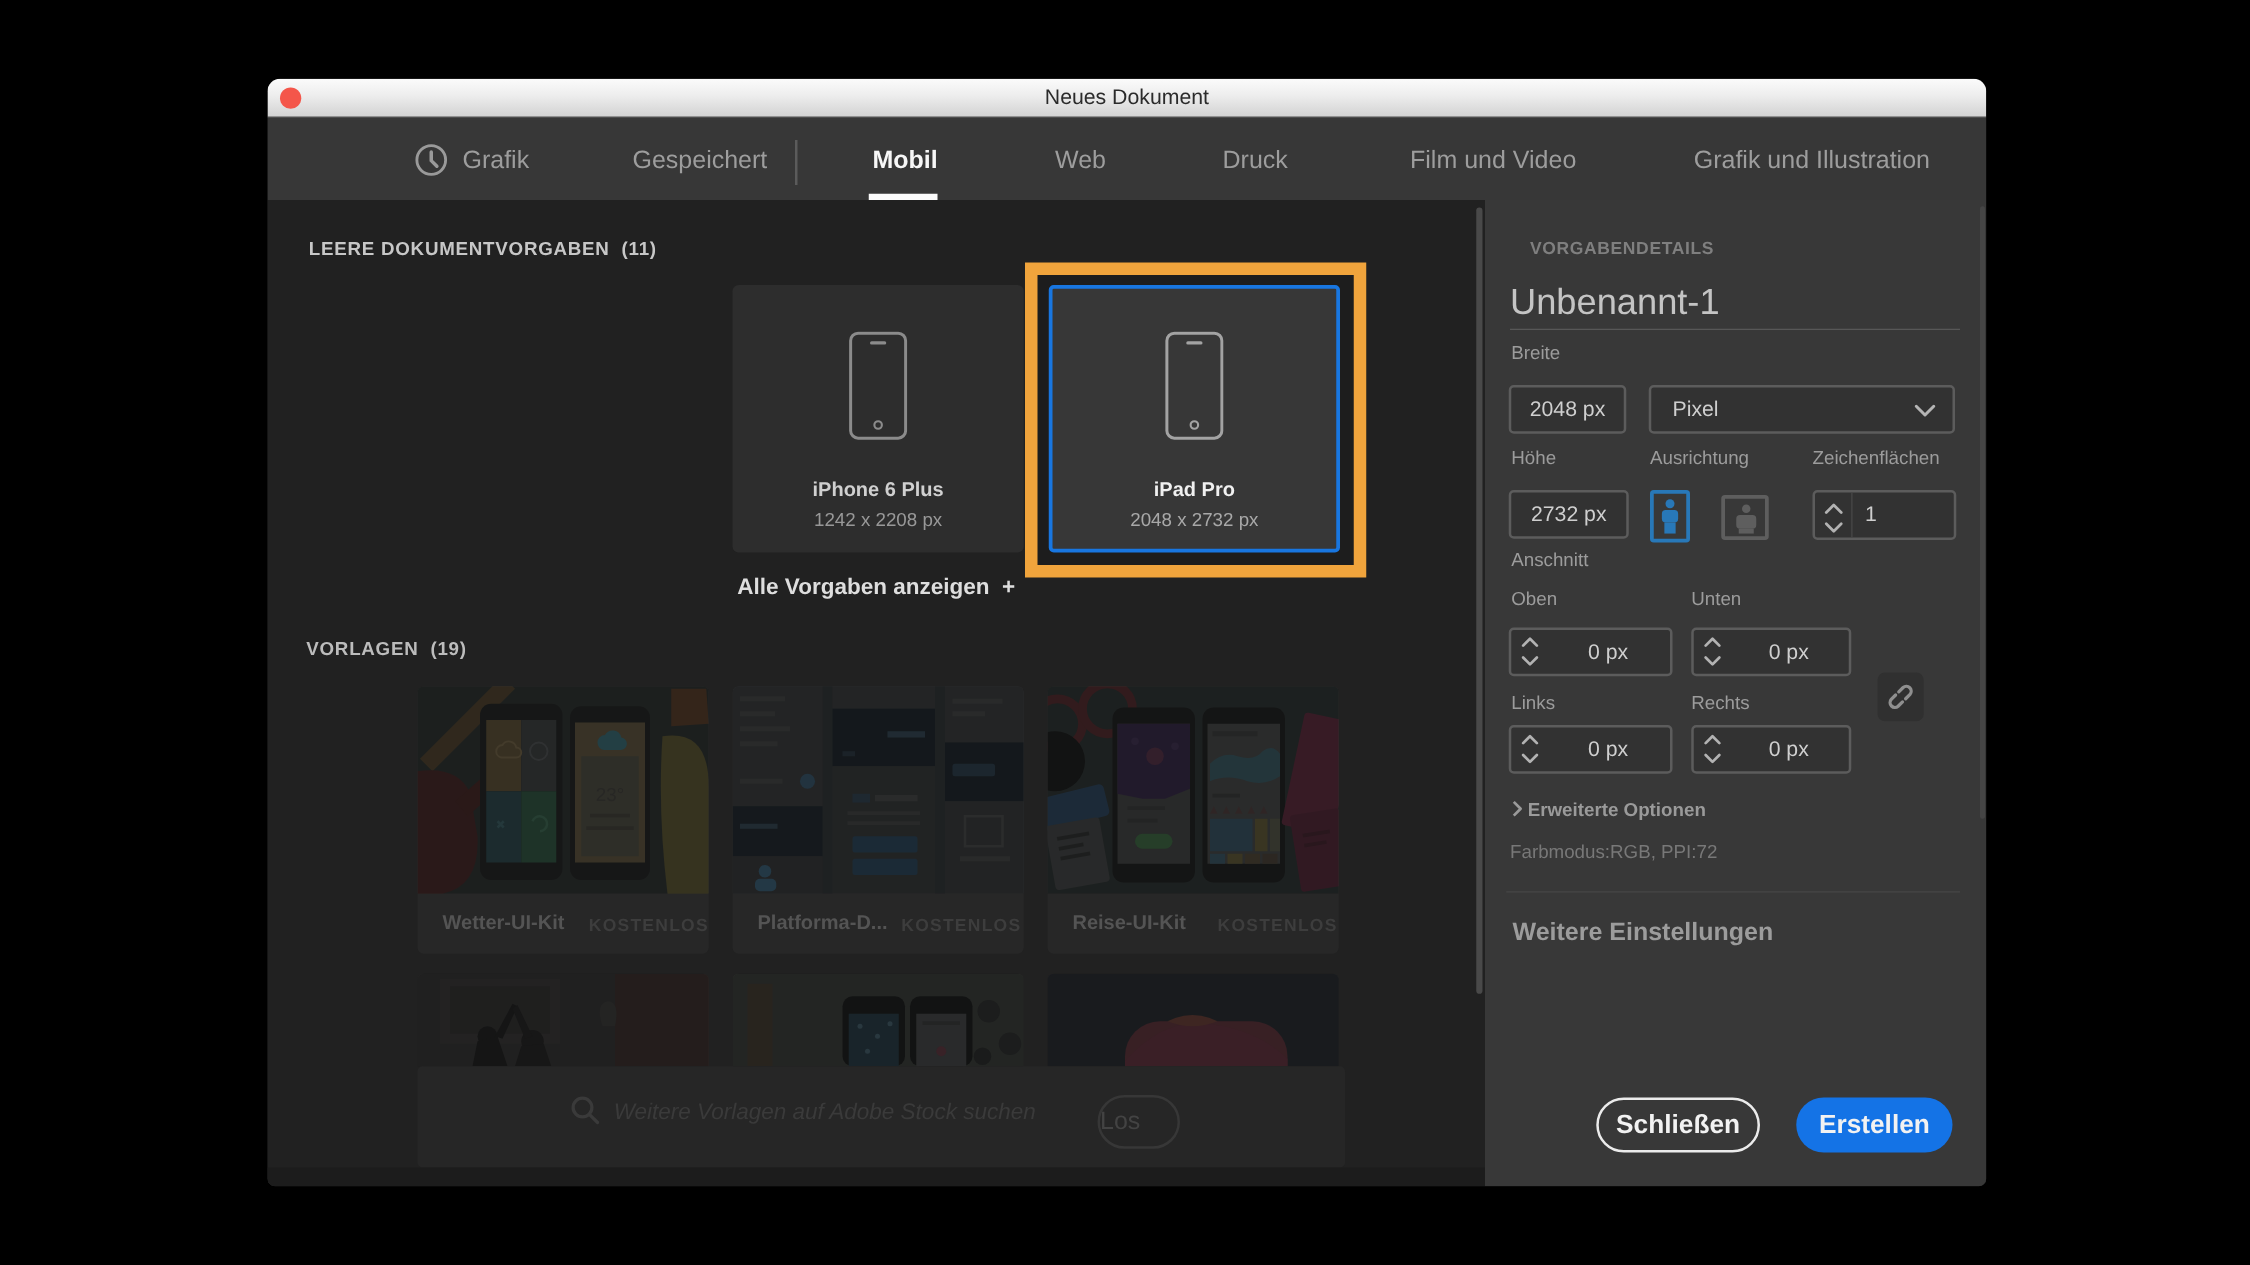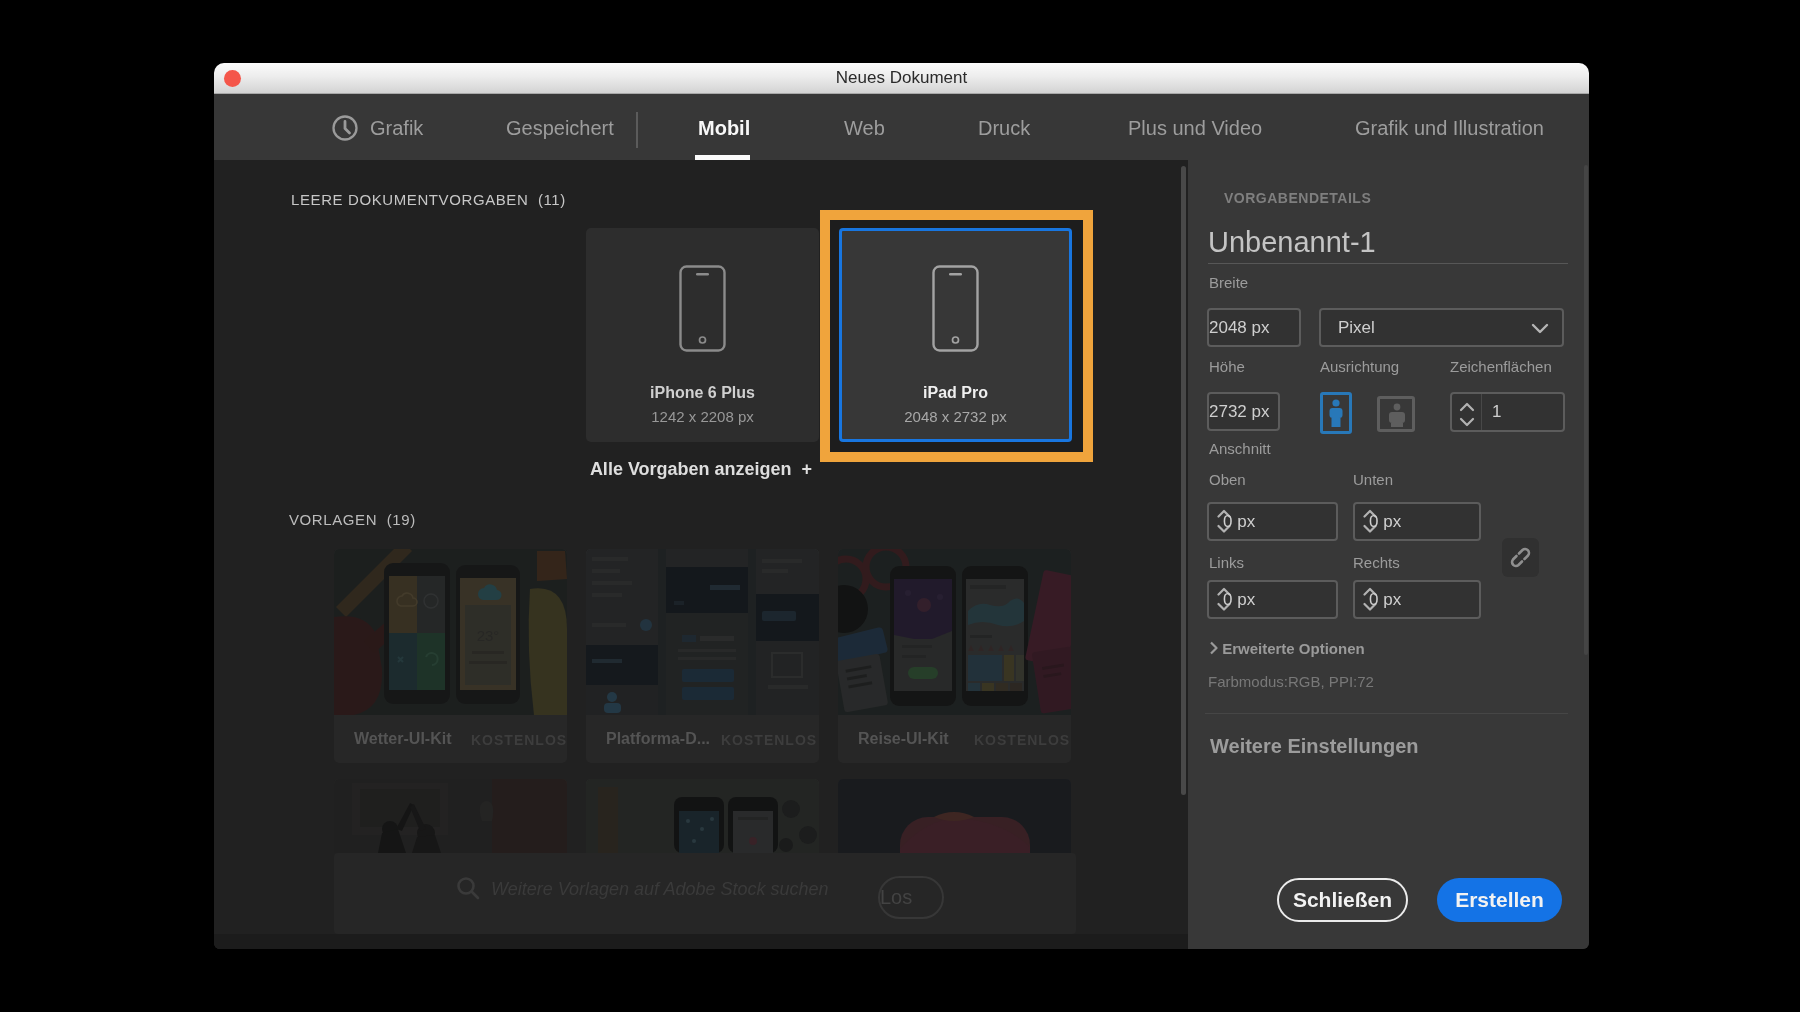--- a/index.html
+++ b/index.html
@@ -18,21 +18,21 @@
     font-size:17px; color:#2b2b2b; }
   
   #tabbar { position:absolute; left:0; top:31px; width:1375px; height:66px; background:#373737; }
   .tab { position:absolute; top:22px; height:24px; line-height:24px; font-size:20px;
     color:#9d9d9d; white-space:nowrap; }
   .tab.active { color:#f7f7f7; font-weight:bold; }
   #tabsep { position:absolute; left:422px; top:18px; width:2px; height:36px; background:#5b5b5b; }
   #tabline { position:absolute; left:481px; top:61px; width:55px; height:5px; background:#fbfbfb; }
   
   #left { position:absolute; left:0; top:97px; width:974px; height:789px; background:#212121; }
-  .h1 { position:absolute; font-size:15px; font-weight:normal; color:#c7c7c7; letter-spacing:.6px;margin-left:44px; }
+  .h1 { position:absolute; font-size:15px; font-weight:bold; color:#c7c7c7; letter-spacing:.6px; }
   .pcard { position:absolute; width:233px; height:214px; background:#2d2d2d; border-radius:5px; }
   .pname { position:absolute; left:0; width:100%; top:156px; text-align:center;
     font-size:16px; font-weight:bold; color:#d0d0d0; }
   .pdims { position:absolute; left:0; width:100%; top:180px; text-align:center;
     font-size:15px; color:#989898; }
   #orange { position:absolute; left:606px; top:50px; width:273px; height:252px;
     border:10px solid #f0a43c; background:#1d1d1d; }
   #ipad { position:absolute; left:625px; top:68px; width:233px; height:214px;
     background:#373737; border:3px solid #1876e0; border-radius:4px; }
   #ipad .pname { color:#f0f0f0; top:153px; }
@@ -43,21 +43,21 @@
   .tthumb::after, .t2::after { content:""; position:absolute; left:0; top:0; right:0; bottom:0; background:rgba(16,18,18,.55); }
   .tname { position:absolute; left:20px; top:181px; font-size:16px; font-weight:bold; color:#545454; }
   .tfree { position:absolute; left:137px; top:183px; font-size:14px; font-weight:bold;
     color:#3d3d3d; letter-spacing:1px; }
   .t2 { position:absolute; width:233px; height:74px; border-radius:5px 5px 0 0; overflow:hidden; }
   
   #panel { position:absolute; left:974px; top:97px; width:401px; height:789px; background:#383838; }
   .lab { position:absolute; font-size:15px; color:#9c9c9c; }
   .ibox { position:absolute; height:39px; background:#323232; border:2px solid #5c5c5c;
     border-radius:4px; color:#cfcfcf; font-size:17px; }
-  .ibox .val { position:absolute; left:0; width:100%; top:8px; text-align:left; }
+  .ibox .val { position:absolute; left:0; width:100%; top:8px; text-align:center; }
   .stepcol { position:absolute; left:0; top:0; width:30px; height:100%; border-right:1px solid #484848; }
   .btn { position:absolute; height:44px; border-radius:22px; font-size:21px; font-weight:bold;
     text-align:center; line-height:40px; color:#f2f2f2; }
 </style>
 </head>
 <body>
 <div id="dialog">
   <div id="titlebar">
     <div class="close"></div>
     <div class="title">Neues Dokument</div>
@@ -65,21 +65,21 @@
   <div id="tabbar">
     <svg class="abs" style="left:118px;top:21px" width="26" height="26" viewBox="0 0 26 26">
       <circle cx="13" cy="13" r="11.5" fill="none" stroke="#9a9a9a" stroke-width="2.3"></circle>
       <path d="M13 6.5 L13 13.5 L17.5 18" fill="none" stroke="#9a9a9a" stroke-width="2.8" stroke-linecap="round" stroke-linejoin="round"></path>
     </svg>
     <div class="tab" style="left:156px">Grafik</div>
     <div class="tab" style="left:292px">Gespeichert</div>
     <div class="tab active" style="left:484px">Mobil</div>
     <div class="tab" style="left:630px">Web</div>
     <div class="tab" style="left:764px">Druck</div>
-    <div class="tab" style="left:914px">Plus und Video</div>
+    <div class="tab" style="left:914px">Film und Video</div>
     <div class="tab" style="left:1141px">Grafik und Illustration</div>
     <div id="tabsep"></div>
     <div id="tabline"></div>
   </div>
   <div id="left">
     <div class="h1" style="left:33px;top:31px">LEERE DOKUMENTVORGABEN&nbsp; (11)</div>
 
     <div class="pcard" style="left:372px;top:68px">
       <svg class="abs" style="left:93px;top:37px" width="47" height="87" viewBox="0 0 47 87">
         <rect x="1.5" y="1.5" width="44" height="84" rx="6" fill="none" stroke="#8b8b8b" stroke-width="2.4"></rect>
@@ -286,21 +286,21 @@
     <div class="ibox" style="left:131px;top:148px;width:245px">
       <div class="abs" style="left:17px;top:8px">Pixel</div>
       <svg class="abs" style="left:210px;top:13px" width="18" height="12" viewBox="0 0 18 12">
         <path d="M2 2 L9 9 L16 2" fill="none" stroke="#b5b5b5" stroke-width="2.4" stroke-linecap="round" stroke-linejoin="round"></path>
       </svg>
     </div>
 
     <div class="lab" style="left:21px;top:198px">Höhe</div>
     <div class="lab" style="left:132px;top:198px">Ausrichtung</div>
     <div class="lab" style="left:262px;top:198px">Zeichenflächen</div>
-    <div class="ibox" style="left:19px;top:232px;width:73px">
+    <div class="ibox" style="left:19px;top:232px;width:96px">
         <div class="val">2732 px</div>
       </div>
 
     <div class="abs" style="left:132px;top:232px;width:32px;height:42px;border:3px solid #2878b8;border-radius:3px">
       <svg class="abs" style="left:4px;top:4px" width="18" height="28" viewBox="0 0 18 28">
         <circle cx="9" cy="4" r="3.6" fill="#2878b8"></circle>
         <rect x="2.5" y="9" width="13" height="10" rx="3" fill="#2878b8"></rect>
         <rect x="4.5" y="19" width="9" height="9" fill="#2878b8"></rect>
       </svg>
     </div>

